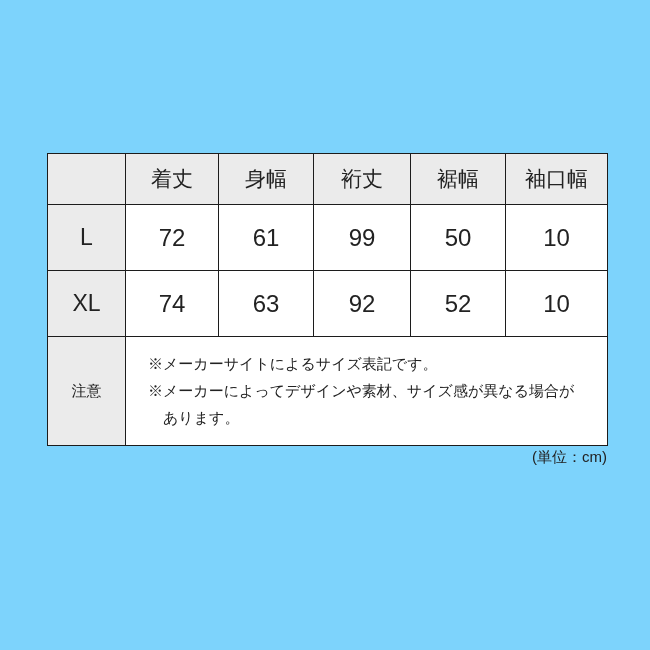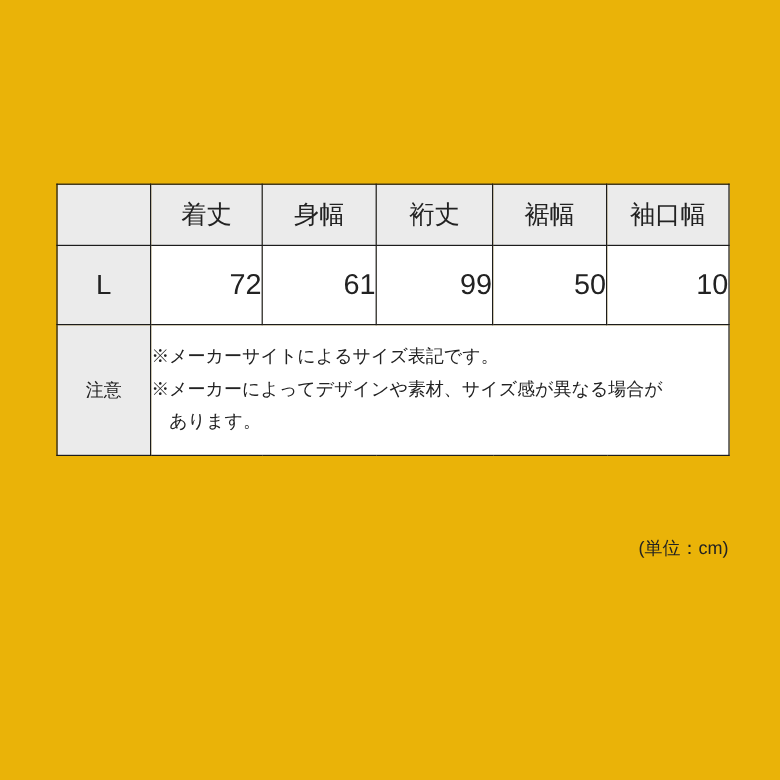--- a/index.html
+++ b/index.html
@@ -6,21 +6,21 @@
     margin: 0;
     padding: 0;
     background: #ffffff;
     font-family: "Liberation Sans", sans-serif;
     color: #222222;
   }
   .page {
     position: relative;
     width: 650px;
     height: 650px;
-    background: #eab308;
+    background: #7dd3fc;
     overflow: hidden;
   }
   table.size-table {
     position: absolute;
     left: 47px;
     top: 153px;
     width: 560px;
     border-collapse: collapse;
     table-layout: fixed;
   }
@@ -41,32 +41,31 @@
   }
   .size-table .size-row {
     height: 66px;
   }
   .size-table .size-row .label-cell {
     font-size: 23px;
   }
   .size-table .size-row td {
     font-size: 24px;
     background: #ffffff;
-    text-align: right;
   }
   .size-table .note-row {
     height: 109px;
   }
   .size-table .note-row .label-cell {
     font-size: 15px;
   }
   .size-table td.note-cell {
     text-align: left;
     vertical-align: top;
-    padding: 13px 8px 10px 0;
+    padding: 13px 8px 10px 22px;
     font-size: 15px;
     line-height: 27px;
     background: #ffffff;
   }
   .note-line.indent {
     padding-left: 15px;
   }
   .unit-label {
     position: absolute;
     top: 448px;
@@ -102,20 +101,28 @@
 
       <tr class="size-row">
         <th class="label-cell">L</th>
         <td>72</td>
         <td>61</td>
         <td>99</td>
         <td>50</td>
         <td>10</td>
       </tr>
 
+      <tr class="size-row">
+        <th class="label-cell">XL</th>
+        <td>74</td>
+        <td>63</td>
+        <td>92</td>
+        <td>52</td>
+        <td>10</td>
+      </tr>
 
       <tr class="note-row">
         <th class="label-cell">注意</th>
         <td class="note-cell" colspan="5">
           <div class="note-line">※メーカーサイトによるサイズ表記です。</div>
           <div class="note-line">※メーカーによってデザインや素材、サイズ感が異なる場合が</div>
           <div class="note-line indent">あります。</div>
         </td>
       </tr>
     </tbody>

